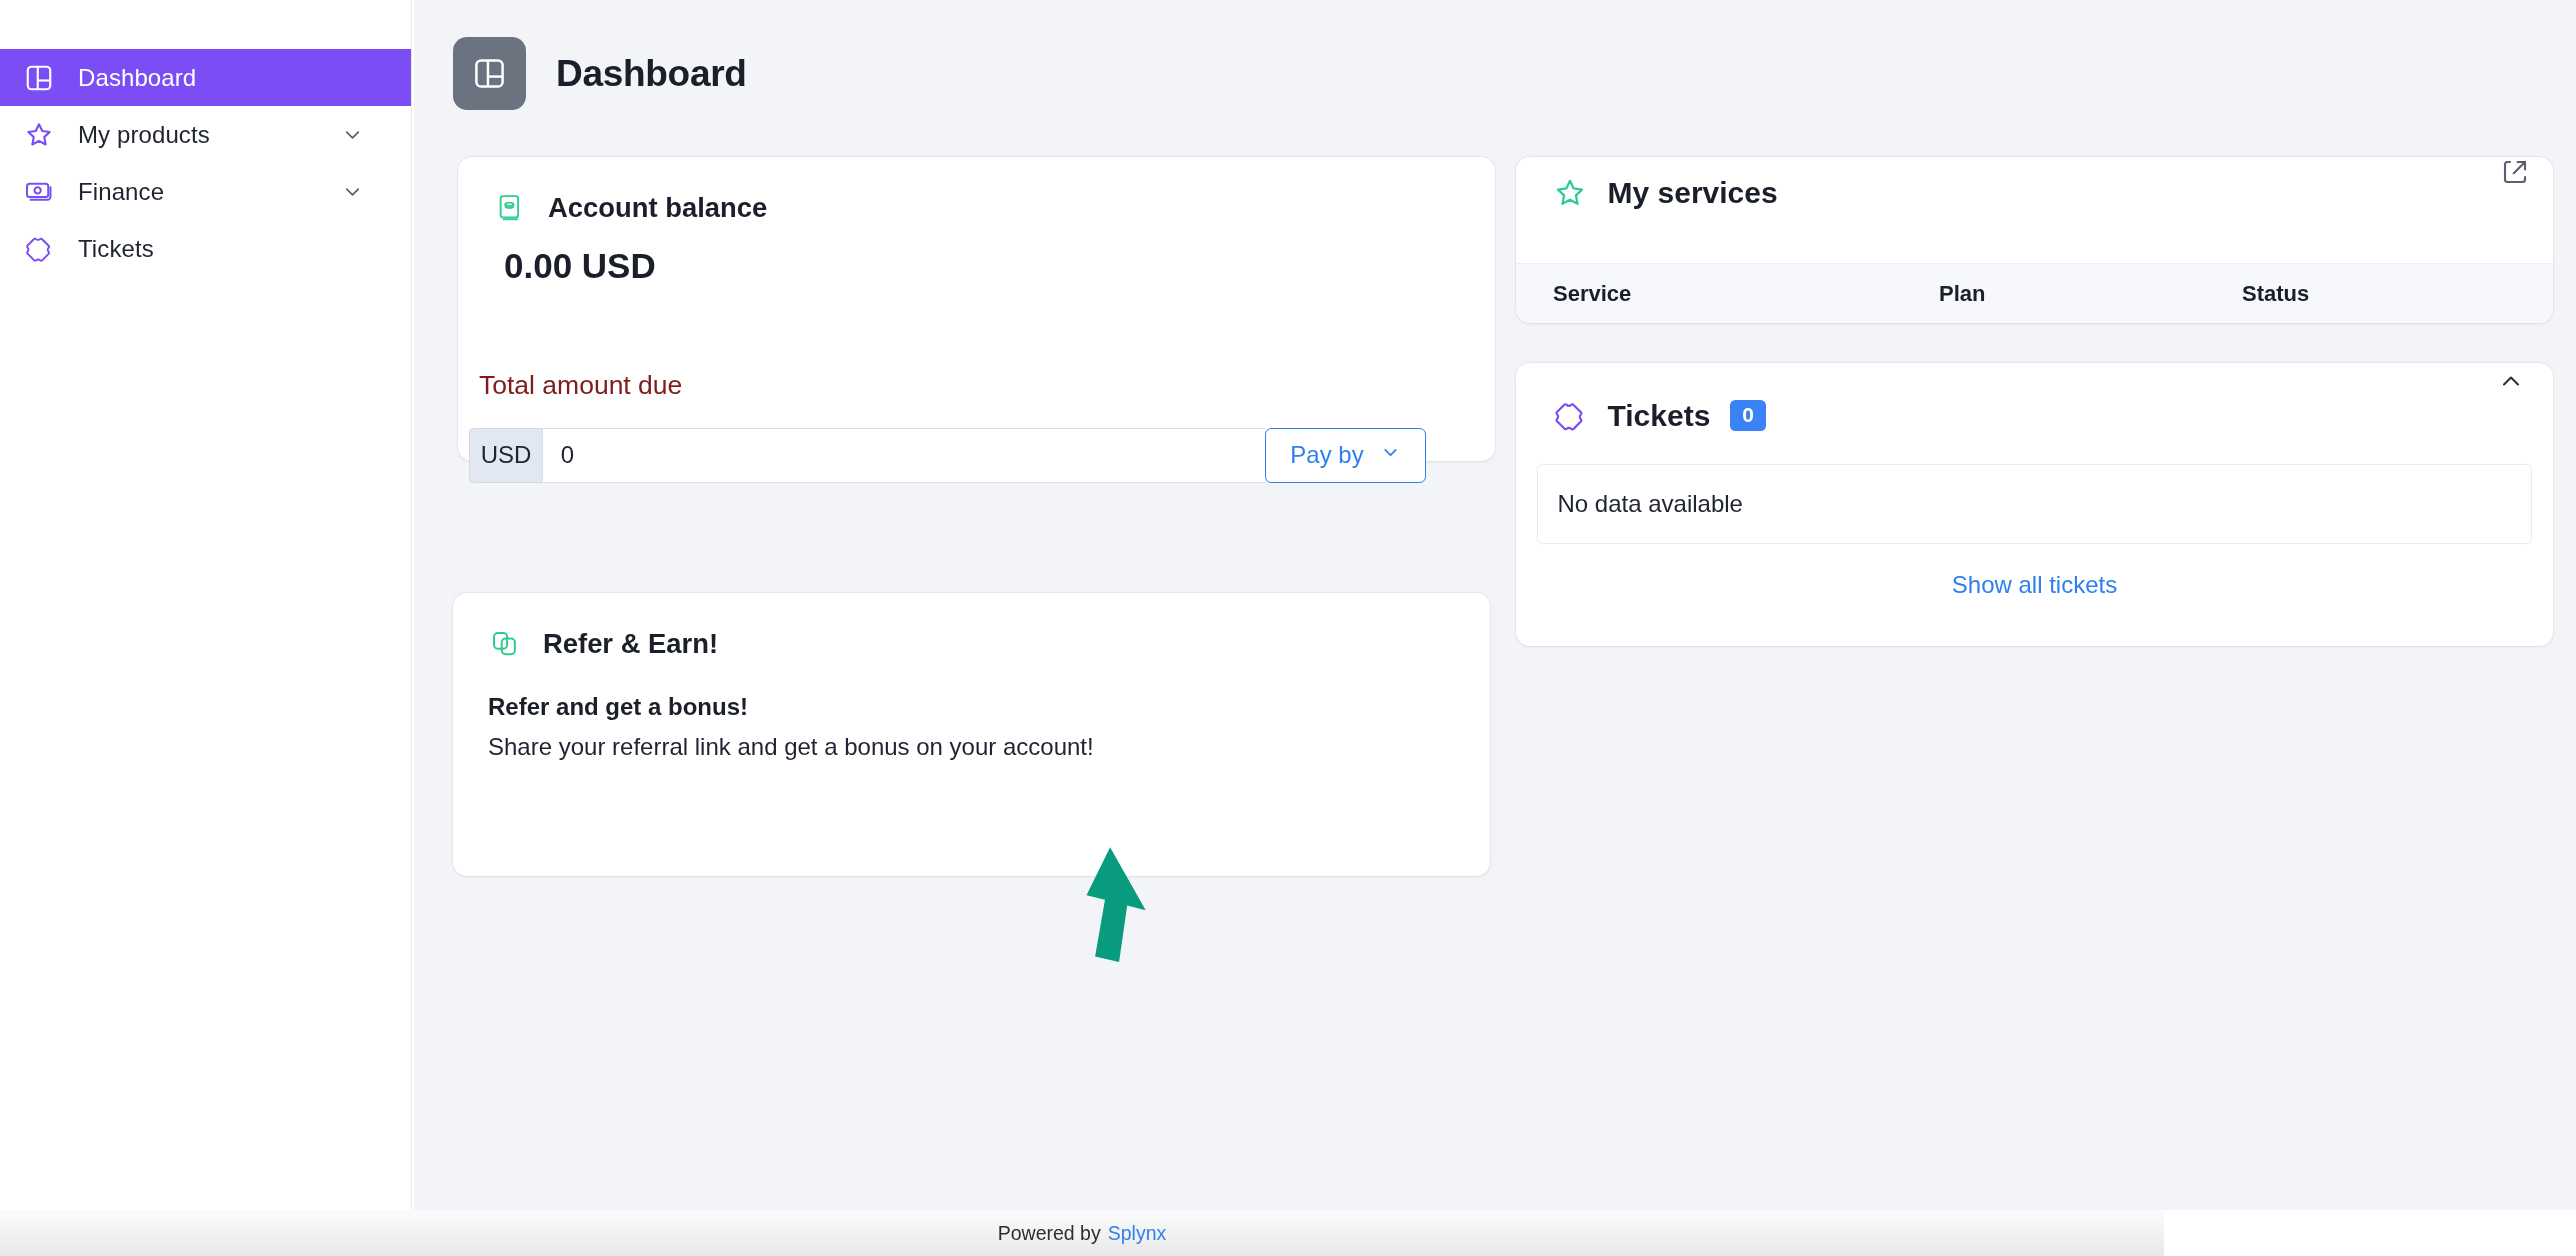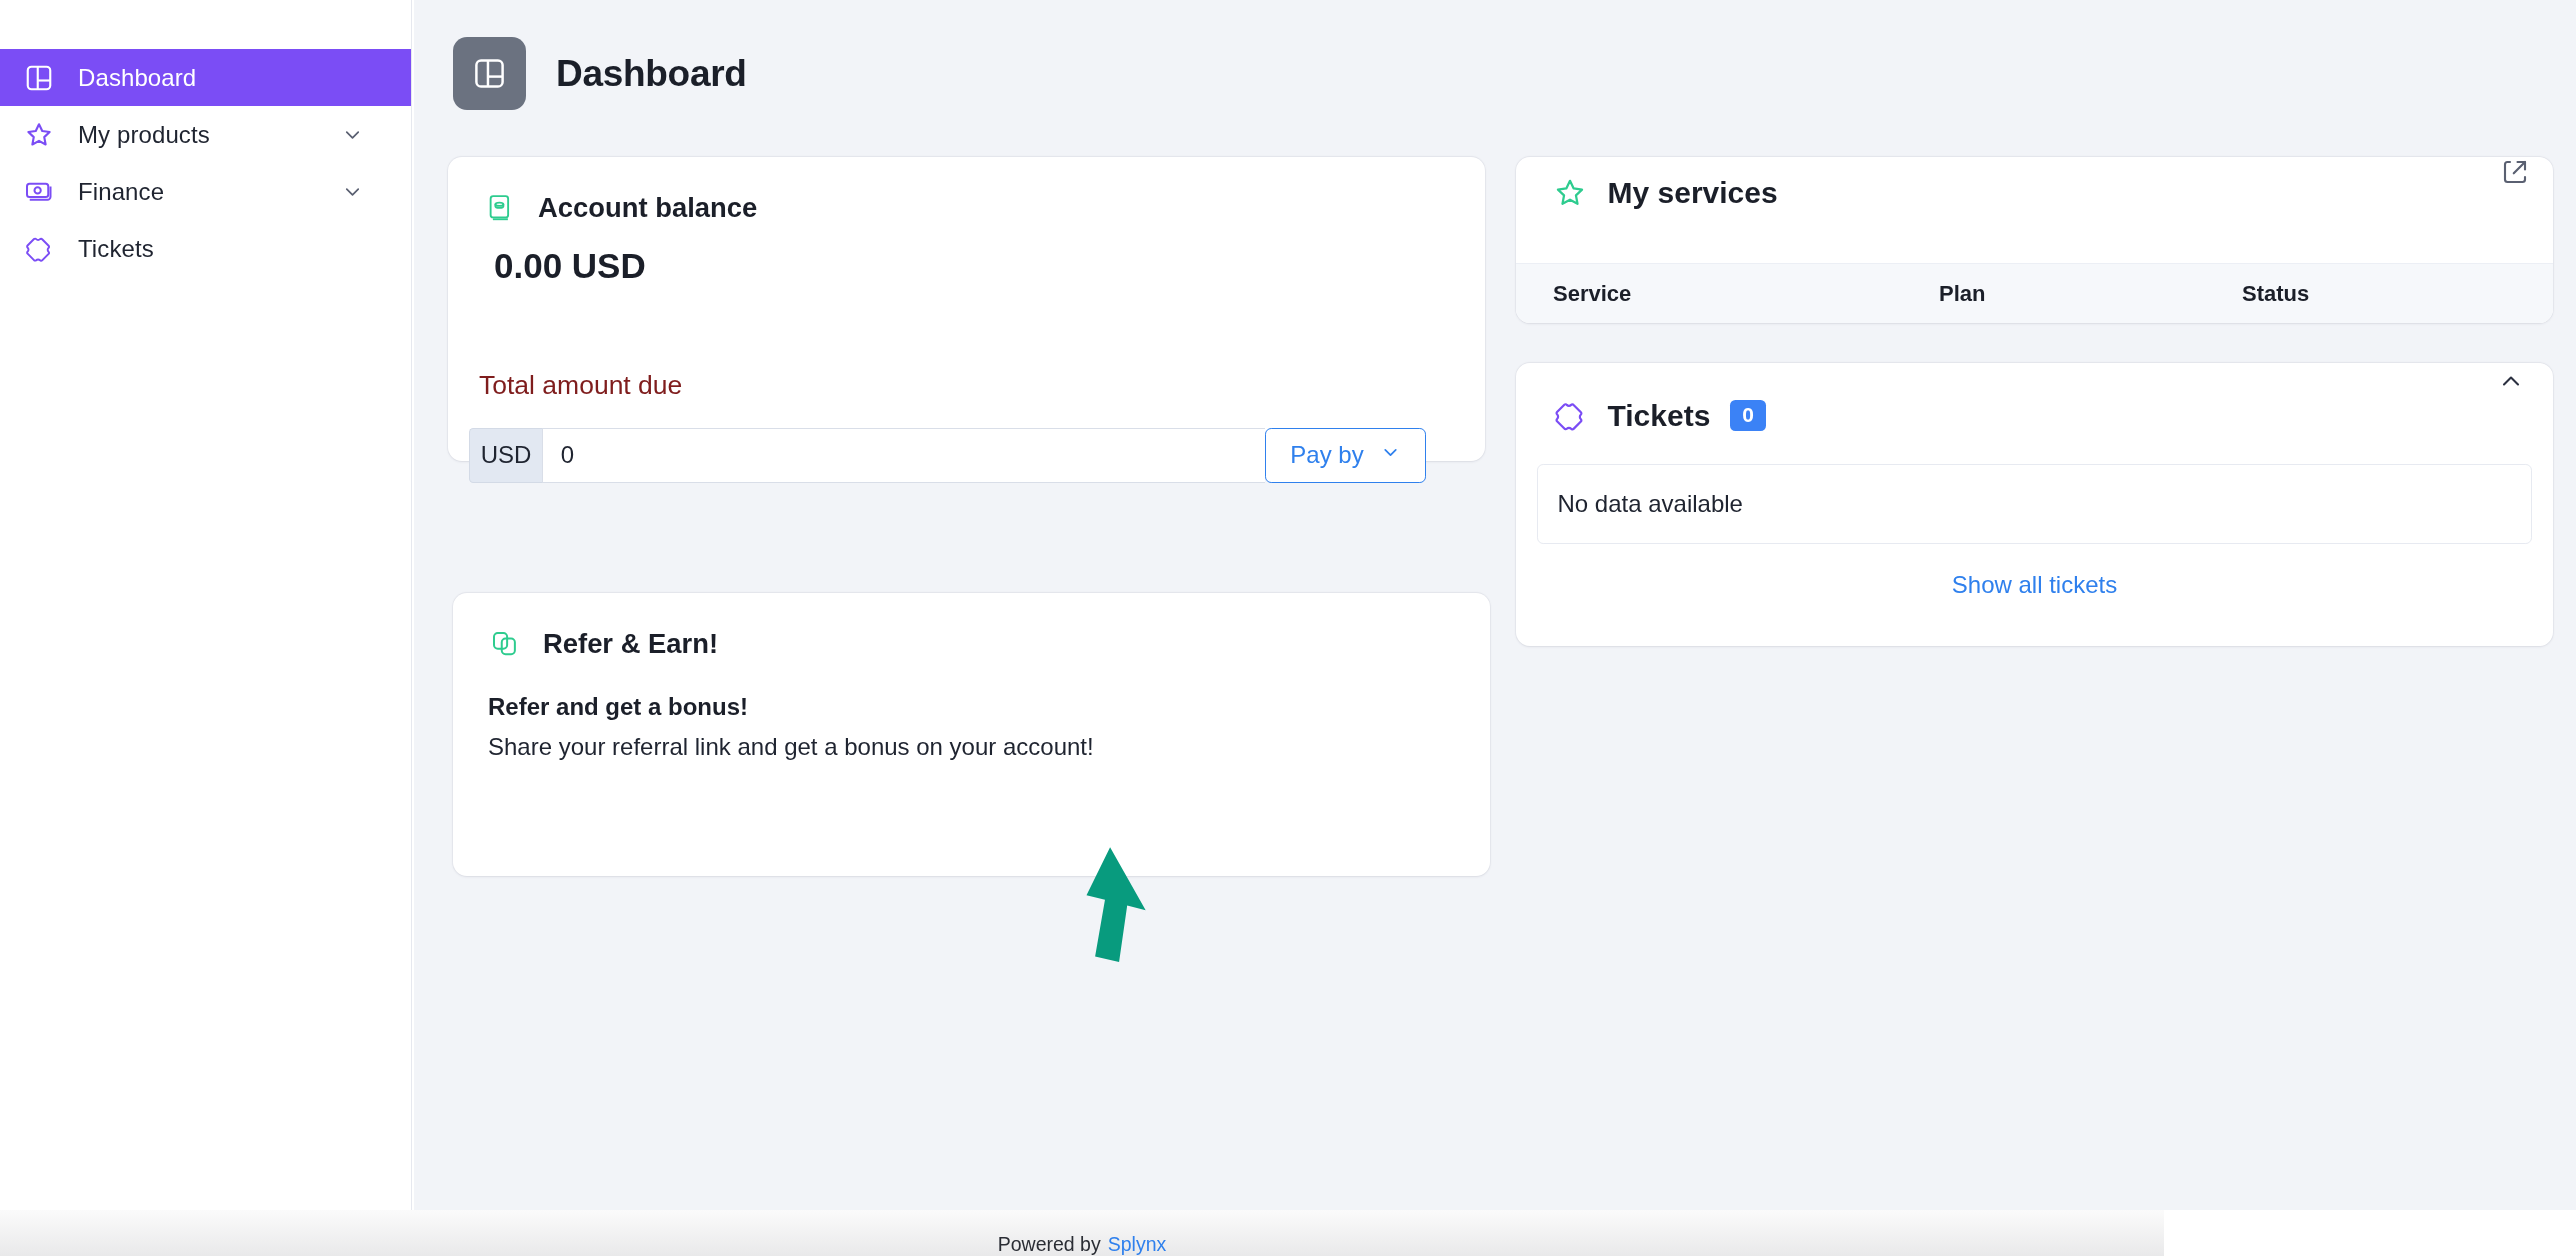--- a/index.html
+++ b/index.html
@@ -74,21 +74,21 @@
   }
 
   .card {
     position: absolute;
     background: #ffffff;
     border-radius: 14px;
     box-shadow: 0 0.9px 2.7px rgba(20,30,60,.08), 0 0 0 0.9px rgba(20,30,60,.035);
   }
 
   
-  #card-balance { left: 34px; top: 157px; width: 1037px; height: 304px; }
+  #card-balance { left: 44px; top: 157px; width: 1037px; height: 304px; }
   .card-head {
     display: flex; align-items: center;
     padding: 34px 0 0 35px;
   }
   .card-head .c-ico { width: 34px; height: 34px; flex: 0 0 34px; display:flex; align-items:center; justify-content:center;}
   .card-head .c-title {
     margin-left: 21px;
     font-size: 27.4px; font-weight: bold; color: #1b1f29;
   }
   #balance-value {
@@ -229,21 +229,21 @@
     font-size: 24px;
     color: #2f80ed;
     cursor: pointer;
   }
 
   
   #footer {
     position: absolute; left: 0; top: 1210px;
     width: 2164px; height: 46px;
     background: linear-gradient(#fbfbfb, #e9e9ea);
-    display: flex; align-items: flex-end; justify-content: center;
+    display: flex; align-items: center; justify-content: center;
     font-size: 19.5px; color: #2a2d34;
   }
   #footer .brand { color: #2f80ed; margin-left: 7px; }
 
   
   #anno-arrow {
     position: absolute; left: 655px; top: 845px;
     width: 106px; height: 133px;
     pointer-events: none;
   }

